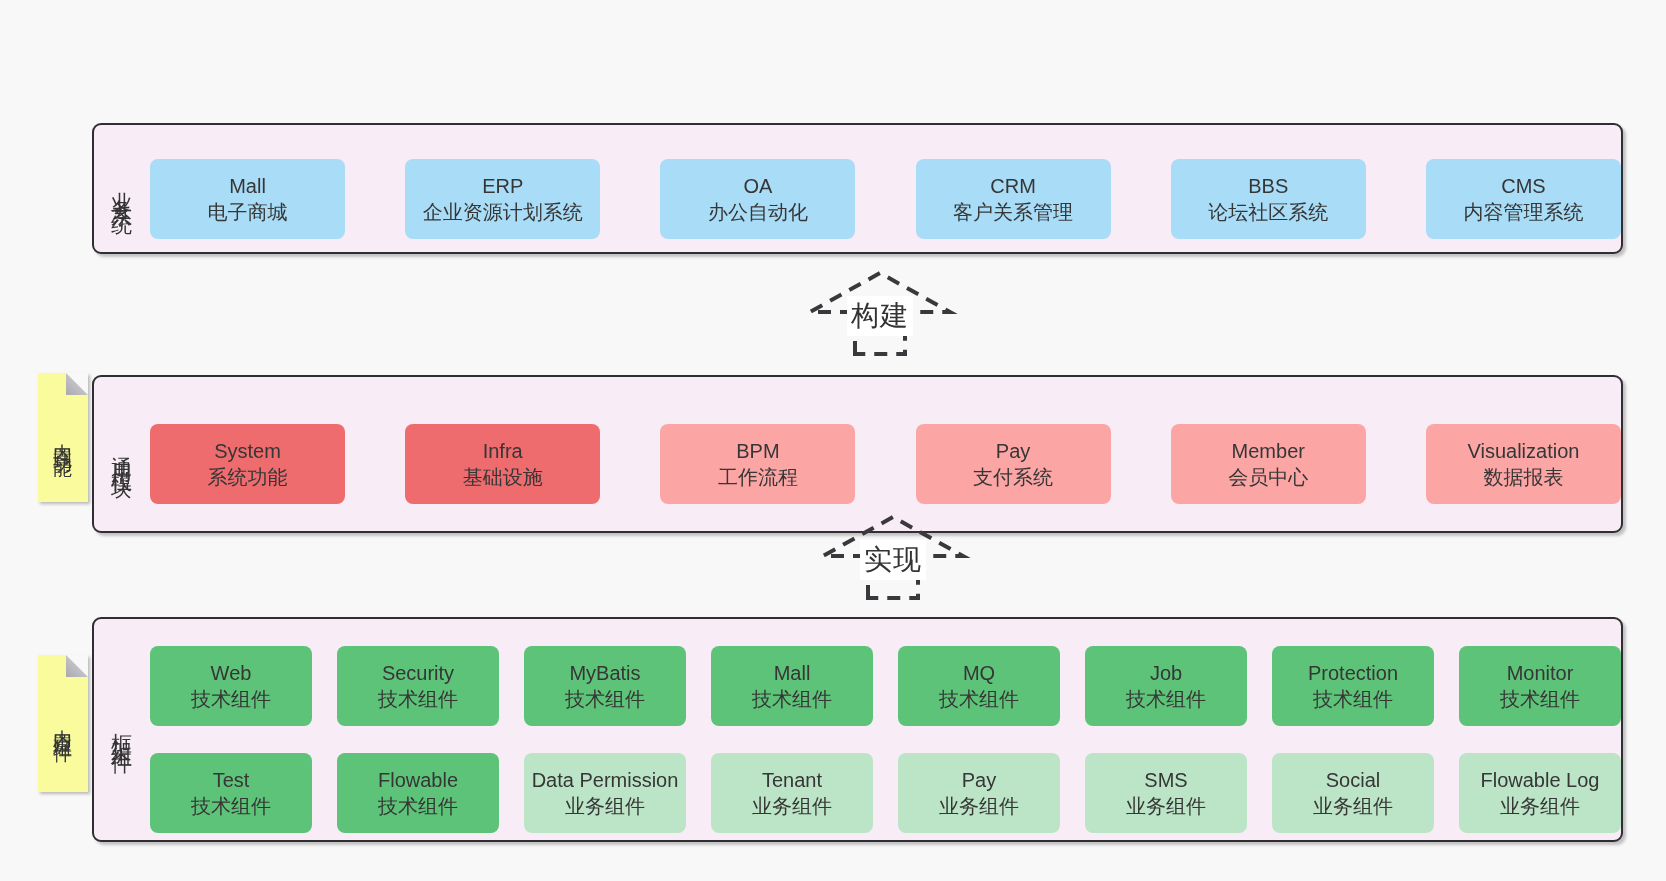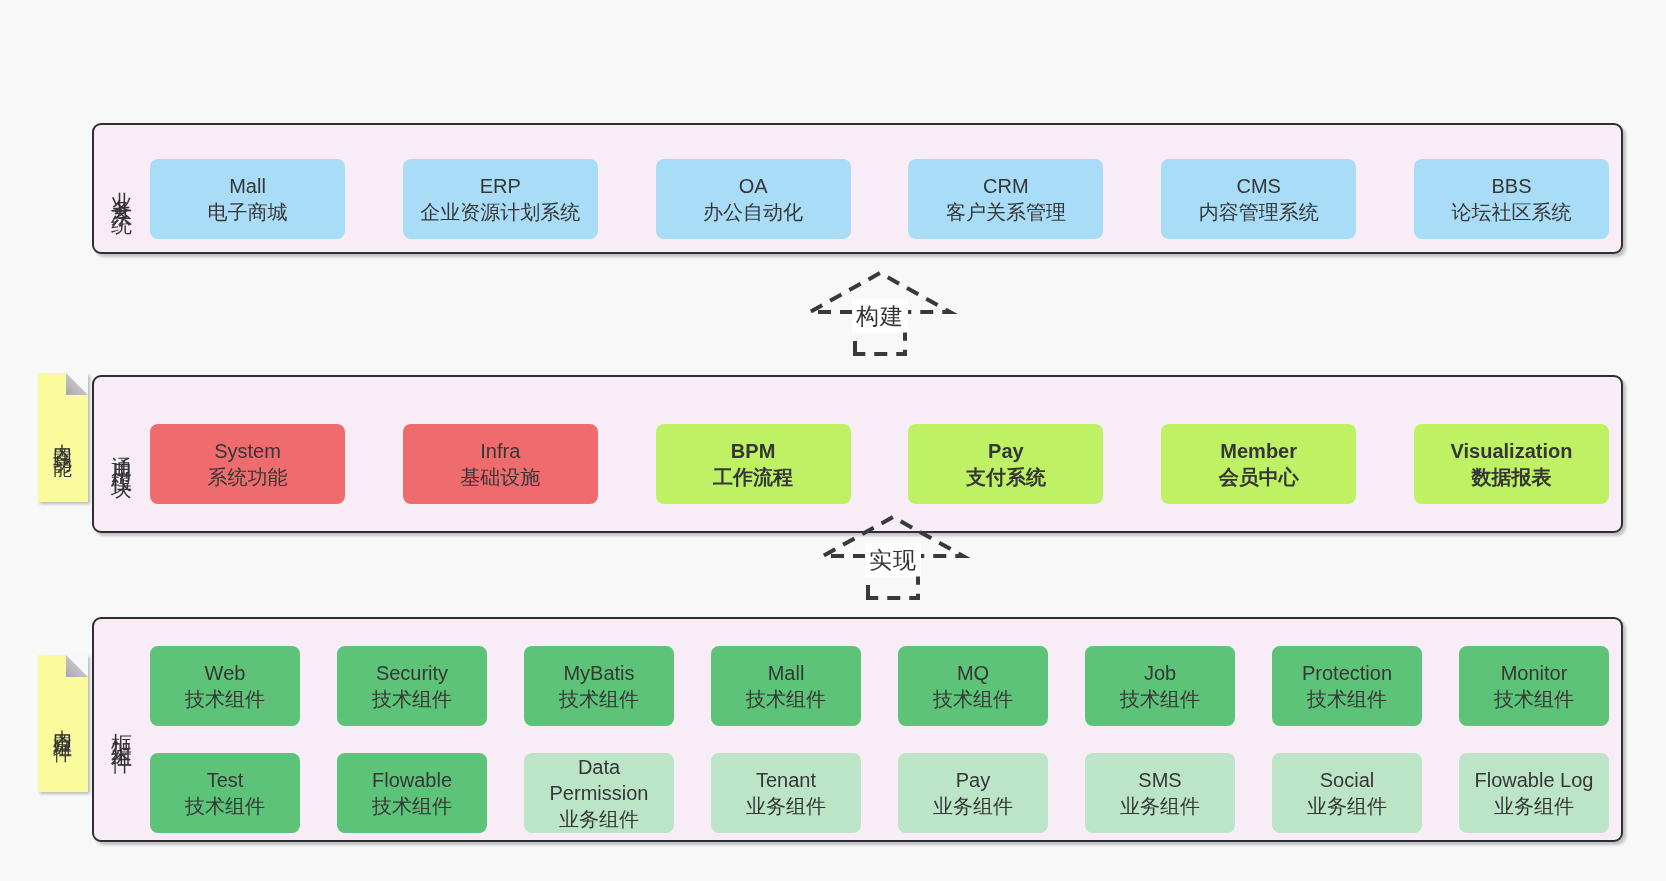--- a/index.html
+++ b/index.html
@@ -25,35 +25,35 @@
   .band-label{
     width:56px;display:flex;align-items:center;justify-content:center;
     flex:none;
   }
   .vtext{
     writing-mode:vertical-rl;text-orientation:upright;
     font-size:21px;letter-spacing:7px;line-height:1;color:#333;
     white-space:nowrap;
   }
 
-  .rows{flex:1;display:flex;flex-direction:column;justify-content:center;padding-right:12px;margin-top:20px;}
+  .rows{flex:1;display:flex;flex-direction:column;justify-content:center;margin-top:20px;}
   .row{display:flex;justify-content:space-between;align-items:center;}
   .band-3 .rows{justify-content:center;gap:27px;}
 
   
   .box{
     box-sizing:border-box;height:80px;border-radius:8px;
     display:flex;flex-direction:column;justify-content:center;align-items:center;
     text-align:center;font-size:20px;line-height:26px;padding:2px 6px;
   }
   .w6{width:195px;}
-  .w8{width:150px;}
+  .w8{width:162px;}
   .blue{background:#a9dcf6;}
   .red{background:#ee6b6e;}
-  .pink{background:#bef264;font-weight:bold;}
+  .pink{background:#fca5a5;}
   .green{background:#5dc378;}
   .green-light{background:#bbe5c6;}
 
   
   .note{
     position:absolute;left:38px;width:50px;background:#fafb9d;
     box-shadow:2px 2px 3px rgba(0,0,0,0.25);
     display:flex;align-items:center;justify-content:center;
   }
   .note-builtin-features{top:373px;height:129px;}
@@ -64,21 +64,21 @@
   }
   .note .vtext{font-size:19px;letter-spacing:5px;}
 
   
   .arrow{position:absolute;width:150px;height:92px;}
   .arrow-build{left:805px;top:268px;}
   .arrow-implement{left:818px;top:512px;}
   .arrow svg{position:absolute;inset:0;overflow:visible;}
   .arrow .arrow-label{
     position:absolute;left:50%;top:48px;transform:translate(-50%,-50%);
-    background:#ffffff;padding:1px 4px;font-size:23px;color:#333;
+    background:#ffffff;padding:1px 4px;font-size:28px;color:#333;
     letter-spacing:1px;white-space:nowrap;
   }
 </style>
 </head>
 <body>
 
 <div class="stage">
 
   <div class="band band-1">
     <div class="band-label">
@@ -96,26 +96,26 @@
         </div>
         <div class="box w6 blue">
           <div>OA</div>
           <div>办公自动化</div>
         </div>
         <div class="box w6 blue">
           <div>CRM</div>
           <div>客户关系管理</div>
         </div>
         <div class="box w6 blue">
+          <div>BBS</div>
+          <div>论坛社区系统</div>
+        </div>
+        <div class="box w6 blue">
           <div>CMS</div>
           <div>内容管理系统</div>
-        </div>
-        <div class="box w6 blue">
-          <div>BBS</div>
-          <div>论坛社区系统</div>
         </div>
       </div>
     </div>
   </div>
 
   <div class="arrow arrow-build">
     <svg viewBox="0 0 150 92">
       <polygon points="50,86 50,44 5,44 75,5 145,44 100,44 100,86" fill="none" stroke="#3a383c" stroke-width="4" stroke-dasharray="13 9"></polygon>
     </svg>
     <span class="arrow-label">构建</span>

